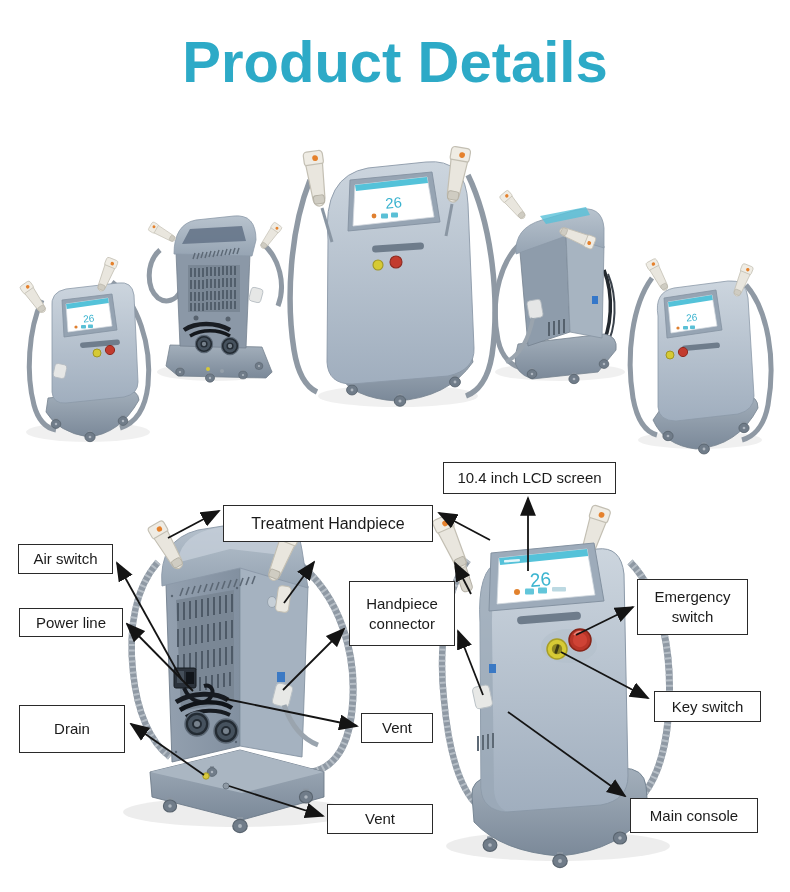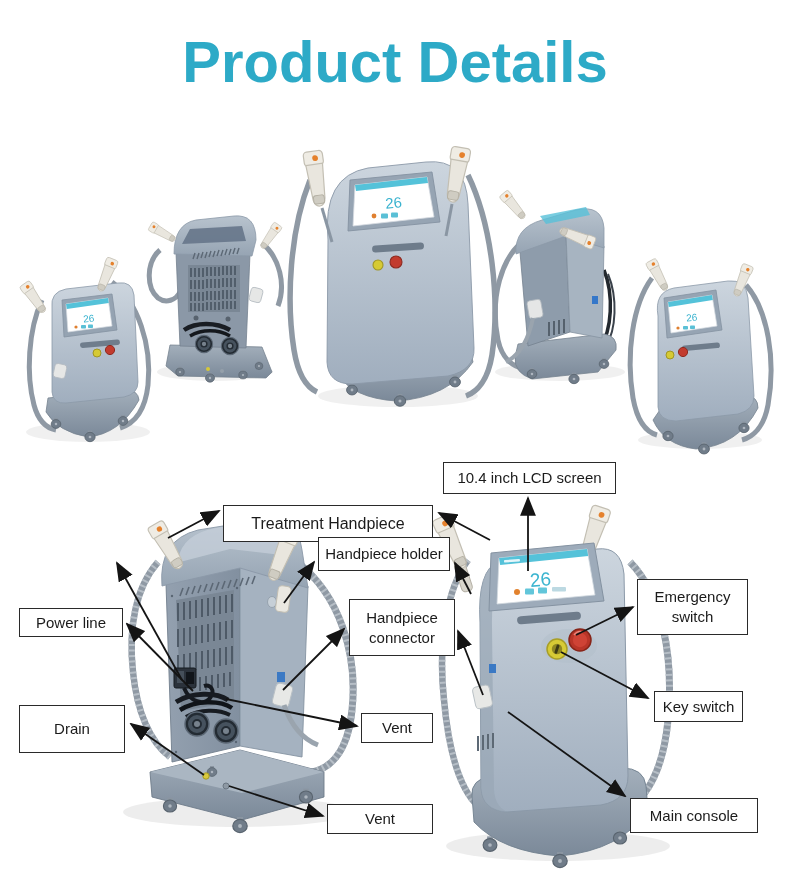--- a/index.html
+++ b/index.html
@@ -292,33 +292,33 @@
       <path d="M508,712 L625,796" marker-end="url(#ah)"></path>
     </g>
   </svg>
 
   <div class="callout lg" style="left:223px;top:475px;width:210px;height:37px">
     <span>Treatment Handpiece</span>
   </div>
   <div class="callout" style="left:443px;top:462px;width:173px;height:32px">
     <span>10.4 inch LCD screen</span>
   </div>
-  <div class="callout" style="left:318px;top:537px;width:132px;height:34px">
-    <span>Handpiece holder</span>
-  </div>
-  <div class="callout" style="left:349px;top:599px;width:106px;height:57px">
+  <div class="callout" style="left:18px;top:544px;width:95px;height:30px">
+    <span>Air switch</span>
+  </div>
+  <div class="callout" style="left:349px;top:581px;width:106px;height:65px">
     <span>Handpiece connector</span>
   </div>
   <div class="callout" style="left:19px;top:608px;width:104px;height:29px">
     <span>Power line</span>
   </div>
   <div class="callout" style="left:637px;top:579px;width:111px;height:56px">
     <span>Emergency switch</span>
   </div>
-  <div class="callout" style="left:654px;top:691px;width:89px;height:31px">
+  <div class="callout" style="left:654px;top:691px;width:107px;height:31px">
     <span>Key switch</span>
   </div>
   <div class="callout" style="left:19px;top:705px;width:106px;height:48px">
     <span>Drain</span>
   </div>
   <div class="callout" style="left:361px;top:713px;width:72px;height:30px">
     <span>Vent</span>
   </div>
   <div class="callout" style="left:327px;top:804px;width:106px;height:30px">
     <span>Vent</span>

